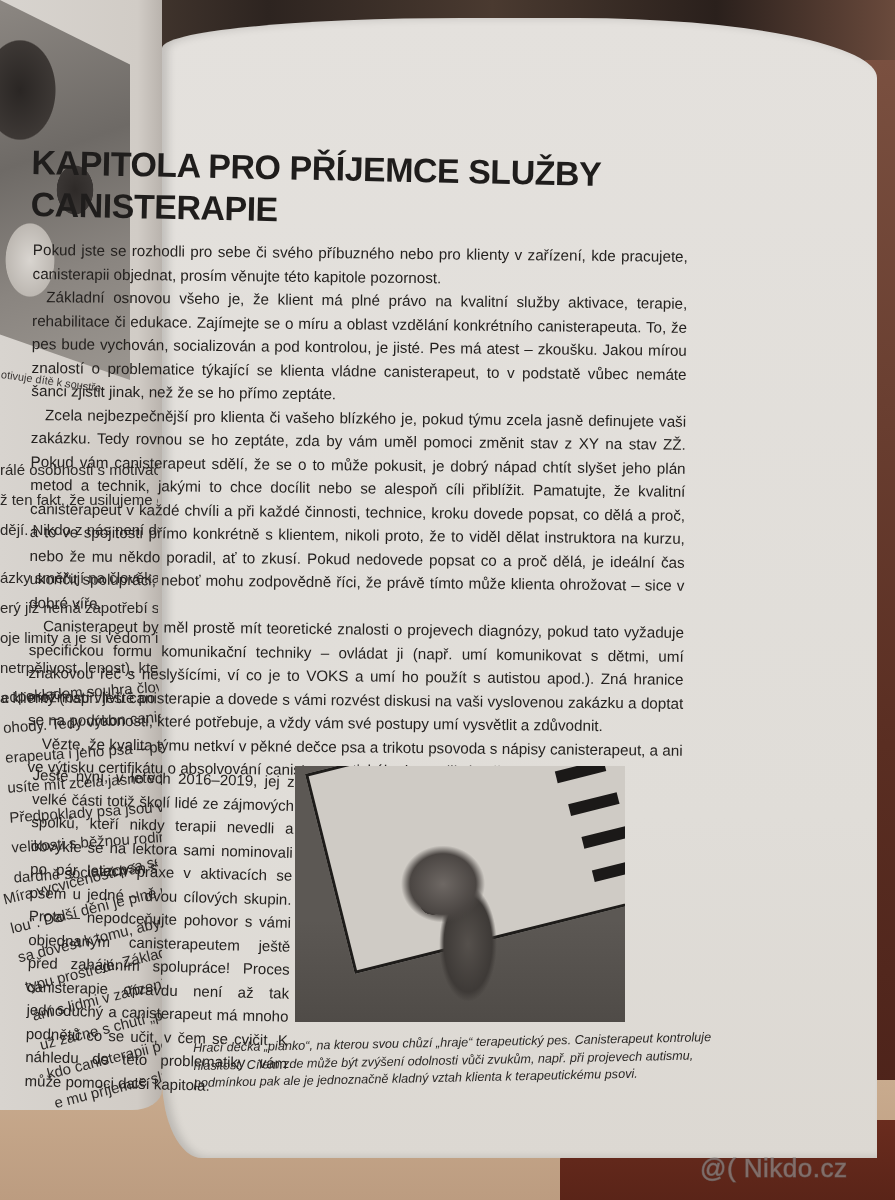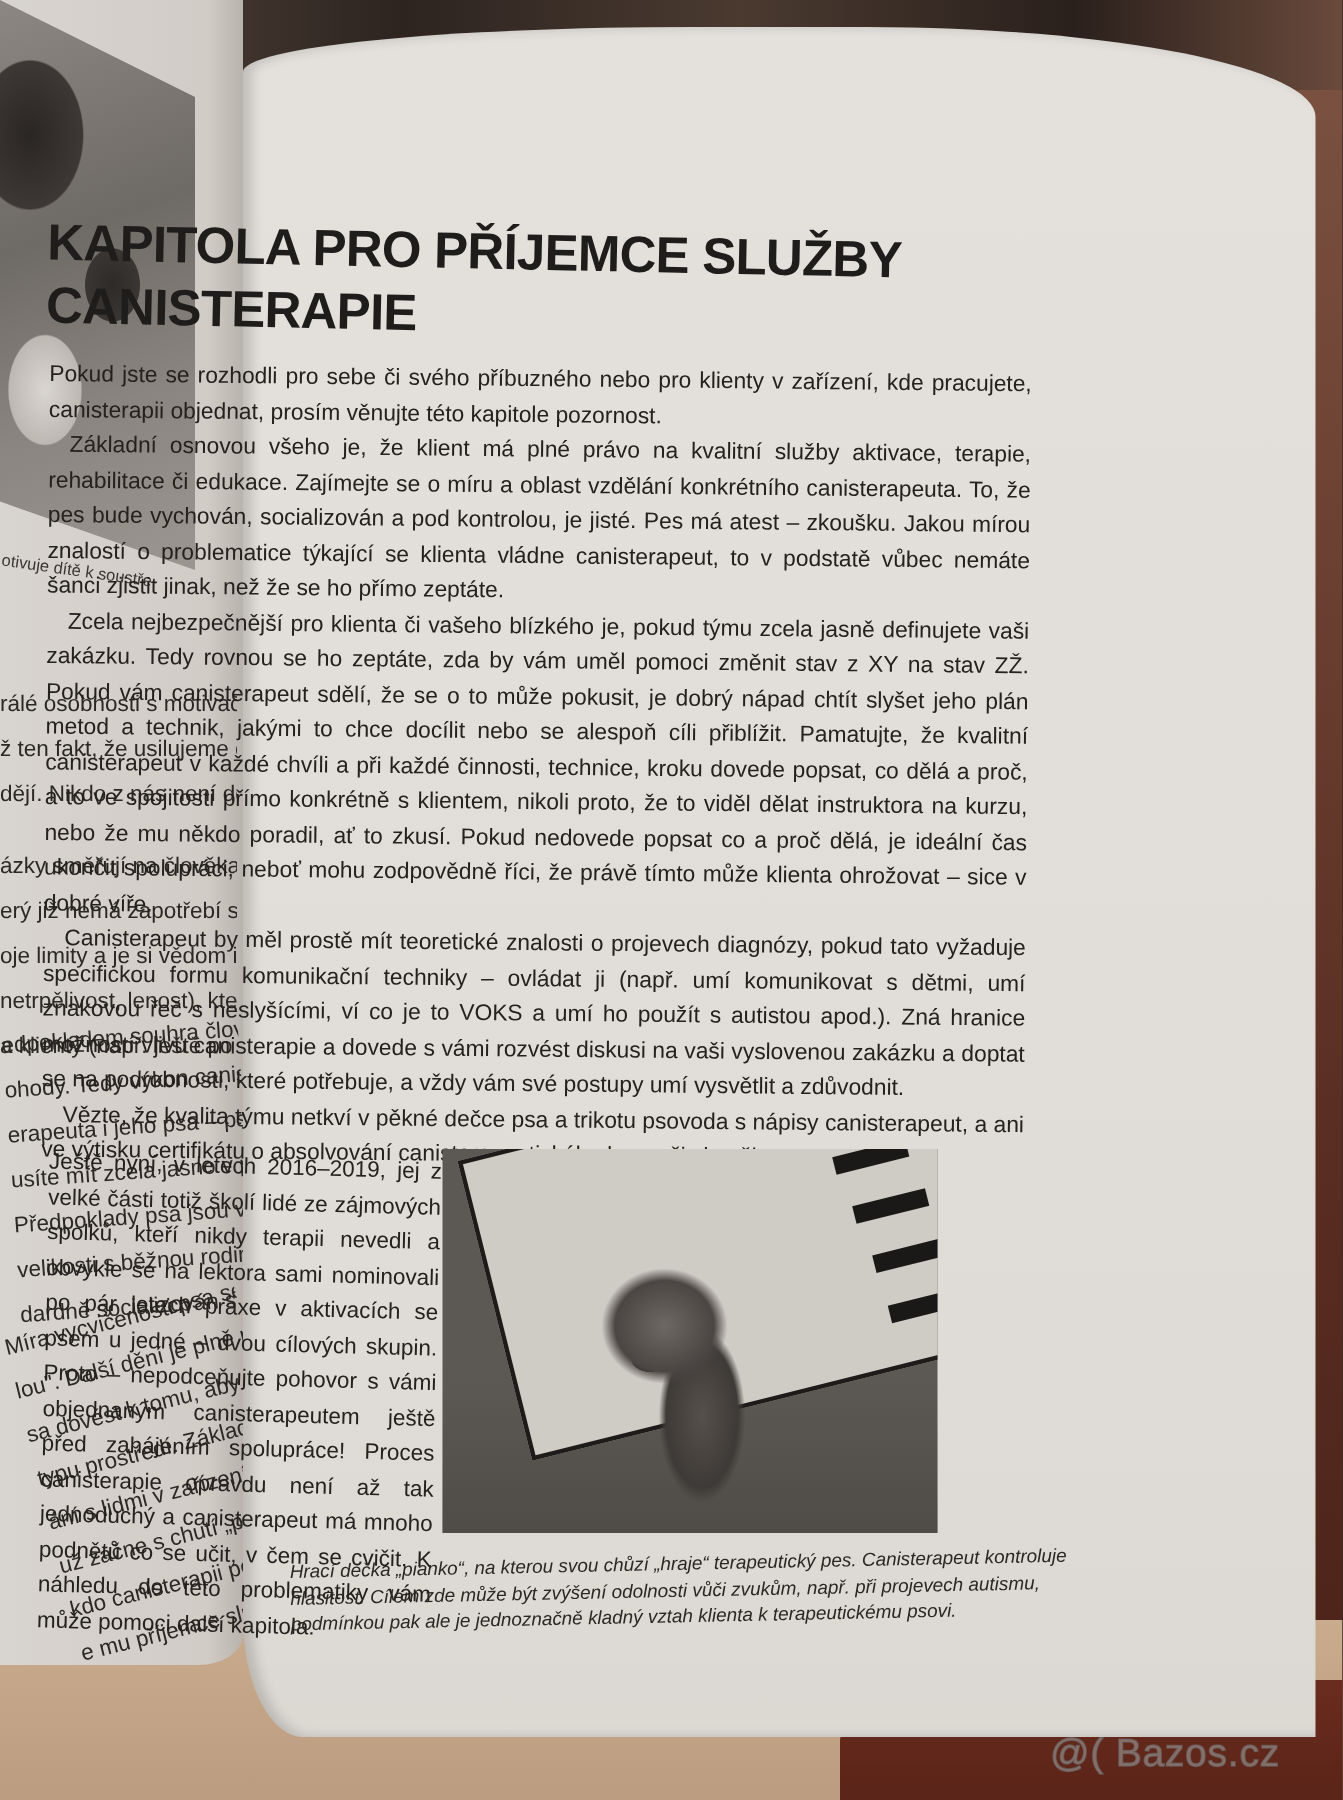--- a/index.html
+++ b/index.html
@@ -180,13 +180,13 @@
     <div class="key" style="left:240px;top:55px;"></div>
     <div class="key" style="left:245px;top:90px;"></div>
     <div class="key" style="left:250px;top:125px;"></div>
     <div class="key" style="left:252px;top:160px;"></div>
   </div>
   <div class="dog"></div>
 </div>
 
 <div class="caption">Hrací dečka „pianko“, na kterou svou chůzí „hraje“ terapeutický pes. Canisterapeut kontroluje hlasitost. Cílem zde může být zvýšení odolnosti vůči zvukům, např. při projevech autismu, podmínkou pak ale je jednoznačně kladný vztah klienta k terapeutickému psovi.</div>
 
-<div class="watermark">@( Bazos.cz</div>
+<div class="watermark">@( Nikdo.cz</div>
 
 </body></html>

